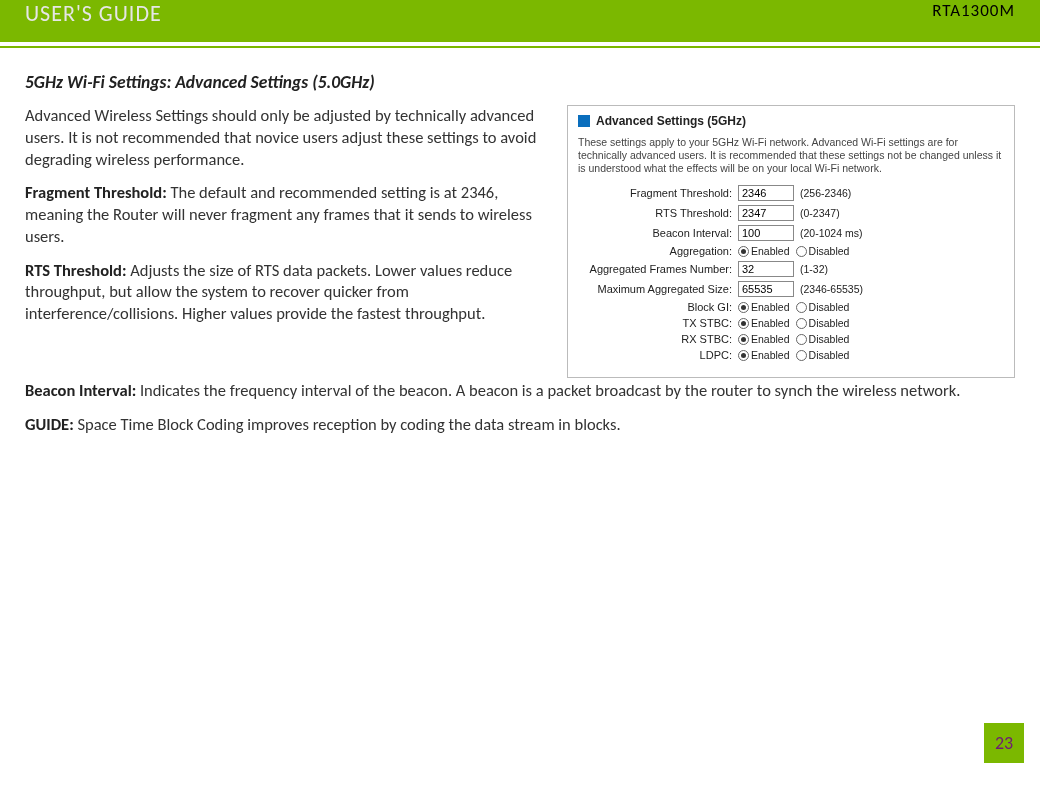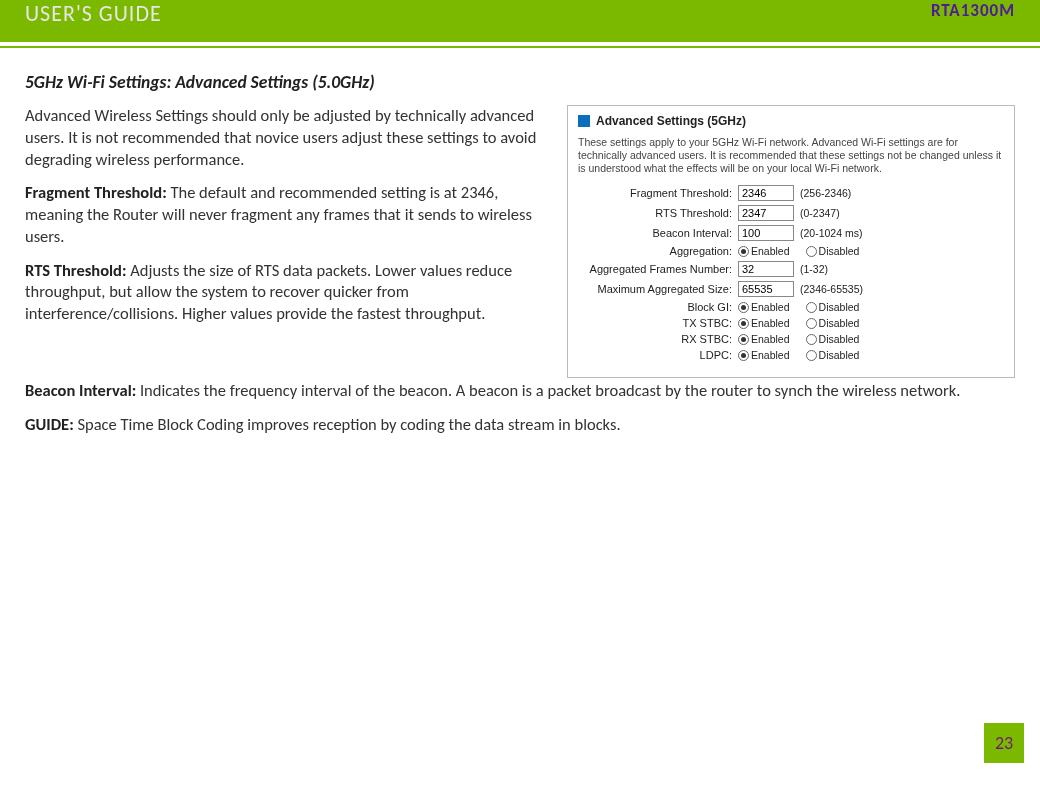--- a/index.html
+++ b/index.html
@@ -20,23 +20,23 @@
     justify-content: space-between;
     padding: 0 25px;
   }
   .header-left {
     color: #e6e6e6;
     font-size: 22px;
     letter-spacing: 1px;
     font-weight: 300;
   }
   .header-right {
-    color: #4c1d95;
+    color: #000000;
     font-size: 17px;
-    font-weight: bold;
+    font-weight: normal;
     letter-spacing: 1px;
   }
   .header-rule {
     width: 100%;
     height: 4px;
     background: #fff;
   }
   .header-rule2 {
     width: 100%;
     height: 2px;
@@ -111,21 +111,21 @@
     padding: 1px 3px;
     height: 16px;
   }
   .form-hint {
     padding-left: 6px;
     font-size: 10.5px;
   }
   .radio-group {
     display: flex;
     align-items: center;
-    gap: 12px;
+    gap: 2px;
     font-size: 10.5px;
   }
   .radio-group label {
     display: flex;
     align-items: center;
     gap: 2px;
     margin-right: 4px;
   }
   .radio-dot {
     width: 11px; height: 11px;

